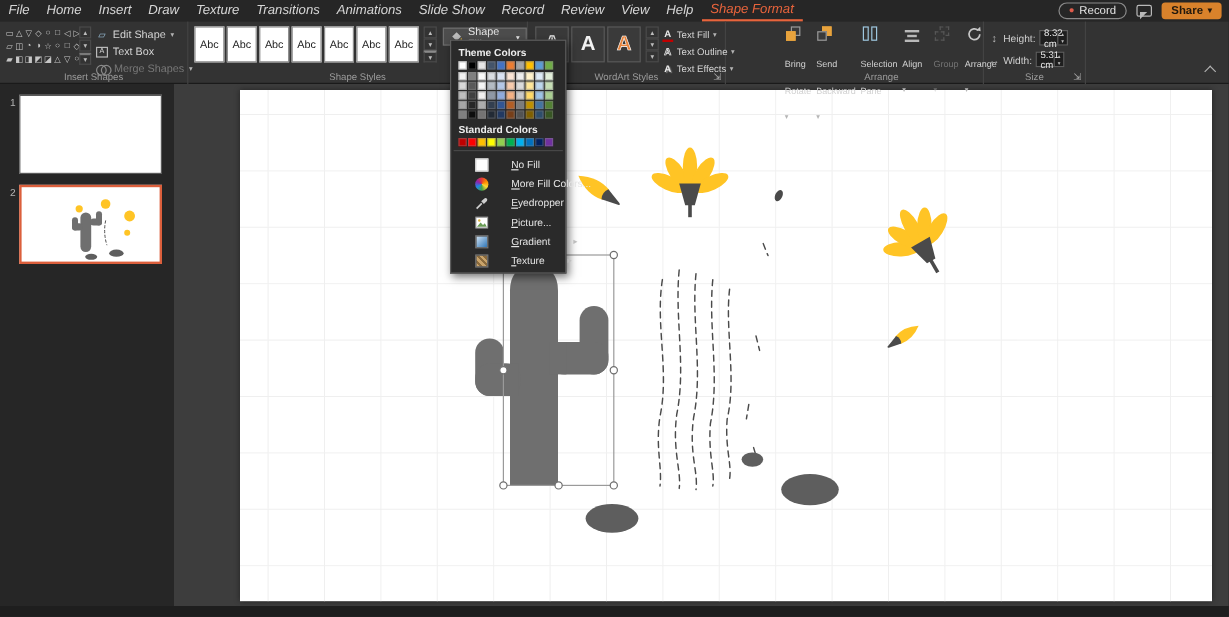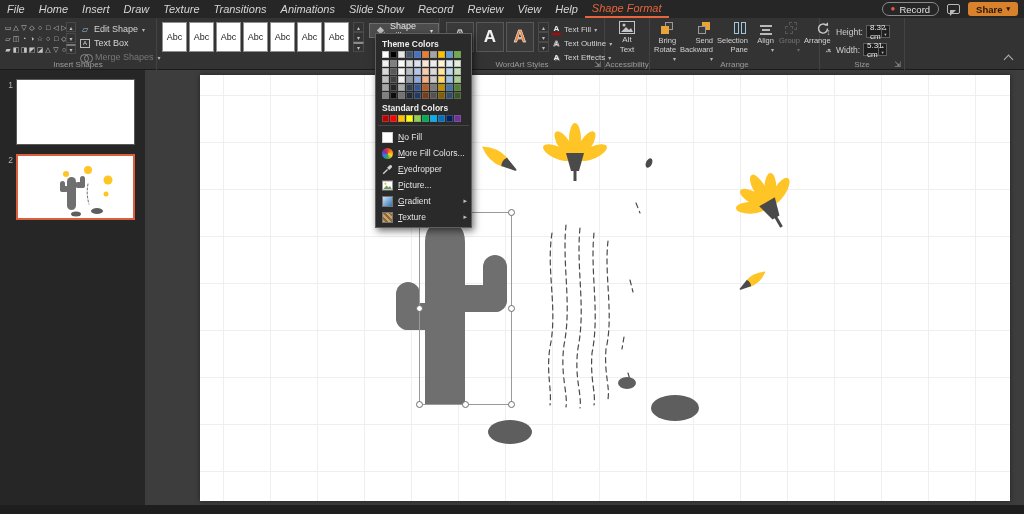--- a/index.html
+++ b/index.html
@@ -82,21 +82,21 @@
 .tico-outline{color:transparent;-webkit-text-stroke:0.6px #ececec;}
 .tico-effects{color:#ececec;text-shadow:1px 1px 1px #8a8a8a;}
 
 .g-access{left:605px;width:45px;}
 .alt-btn{position:absolute;left:0;top:3px;width:100%;display:flex;flex-direction:column;
   align-items:center;gap:1px;font-size:8px;color:#d4d4d4;line-height:9px;}
 .alt-ico{width:16px;height:13px;}
 
 .g-arrange{left:650px;width:170px;}
 .arr-row{position:absolute;left:2px;top:3px;display:flex;}
-.arr-btn{display:flex;flex-direction:column;align-items:flex-end;gap:1px;font-size:7.5px;
+.arr-btn{display:flex;flex-direction:column;align-items:flex-start;gap:14px;font-size:7.5px;
   line-height:8px;color:#d2d2d2;padding:0 2px;min-width:26px;}
 .arr-btn.disabled{opacity:.4;}
 .arr-ico{width:16px;height:15px;position:relative;flex:none;}
 .sq{position:absolute;width:8px;height:8px;border:1px solid #9a9a9a;background:#3a3a3a;}
 .sq.front{background:var(--arrange-orange);border-color:var(--arrange-orange);}
 .ico-bring .sq.b{left:5px;top:1px;} .ico-bring .sq.front{left:1px;top:5px;}
 .ico-send .sq.front{left:5px;top:1px;} .ico-send .sq.b{left:1px;top:5px;background:#3a3a3a;}
 .ico-selpane{display:flex;gap:2px;padding-top:1px;justify-content:center;}
 .ico-selpane i{display:block;width:5px;height:12px;border:1px solid #9ec7df;}
 .ico-align{display:flex;flex-direction:column;gap:2px;justify-content:center;padding-top:3px;align-items:center;}
@@ -118,21 +118,21 @@
 .collapse-chev{position:absolute;right:12px;bottom:6px;width:7px;height:7px;
   border-left:1.5px solid #b3b3b3;border-top:1.5px solid #b3b3b3;transform:rotate(45deg);}
 
 
 .fill-menu{position:absolute;left:375px;top:33px;width:97px;background:#2a2a2a;
   border:1px solid #5e5e5e;box-shadow:2px 3px 7px rgba(0,0,0,.55);z-index:60;padding:3px 0 2px;}
 .fm-head{font-size:8.5px;font-weight:bold;color:#ededed;padding:2px 6px 2px;}
 .swatch-grid{display:grid;grid-template-columns:repeat(10,7px);gap:1px;padding:0 6px;margin-bottom:2px;}
 .swatch{width:7px;height:7px;box-shadow:inset 0 0 0 1px rgba(130,130,130,.45);}
 .fm-sep{height:1px;background:#474747;margin:3px 2px;}
-.fm-item{display:flex;align-items:center;height:16px;padding:0 4px 0 6px;gap:5px;
+.fm-item{display:flex;align-items:center;height:16px;padding:0 4px 0 20px;gap:19px;
   color:#e4e4e4;font-size:8.5px;}
 .fm-item-label{display:inline-block;white-space:nowrap;}
 .fm-item-label::first-letter{text-decoration:underline;}
 .fm-sub{margin-left:auto;font-size:7px;color:#bdbdbd;}
 .fmi{width:11px;height:11px;flex:none;position:relative;}
 .fmi-no-fill{border:1px solid #cfcfcf;background:#fff;}
 .fmi-more-colors{border-radius:50%;
   background:conic-gradient(#e53935,#fb8c00,#fdd835,#43a047,#1e88e5,#8e24aa,#e53935);}
 .fmi-gradient{background:linear-gradient(135deg,#cfe2f3,#2e75b6);border:1px solid #777;}
 .fmi-texture{background:repeating-linear-gradient(45deg,#c9a36a 0 2px,#8a6a3c 2px 4px);border:1px solid #777;}
@@ -271,20 +271,21 @@
       </div>
       <div class="fill-btn">
         <svg class="bucket" viewBox="0 0 12 12">
           <path d="M2 6 L6 2 L10 6 L6 10 Z" fill="#bdbdbd"></path>
           <path d="M10.2 7 q1.6 2.2 0 3.2 q-1.6 -1 0 -3.2" fill="#e0b53e"></path>
         </svg>
         <span>Shape Fill</span>
         <span class="dd">▾</span>
       </div>
       <span class="launcher">⇲</span>
+      <div class="group-label">Shape Styles</div>
     </div>
 
     <div class="group g-wordart">
       <div class="wa-gallery">
           <div class="wa-box wa-a1">A</div>
           <div class="wa-box wa-a2">A</div>
           <div class="wa-box wa-a3">A</div>
         </div>
       <div class="wa-scroll">
         <span>▴</span>
@@ -305,32 +306,20 @@
           <div class="small-btn">
             <span class="tico tico-effects">A</span>
             <span>Text Effects</span>
             <span class="dd">▾</span>
           </div>
         </div>
       <span class="launcher">⇲</span>
       <div class="group-label">WordArt Styles</div>
     </div>
 
-    <div class="group g-access">
-      <div class="alt-btn">
-        <svg class="alt-ico" viewBox="0 0 16 13">
-          <rect x="0.5" y="0.5" width="15" height="12" fill="none" stroke="#c4c4c4"></rect>
-          <circle cx="5" cy="4" r="1.5" fill="#c4c4c4"></circle>
-          <path d="M2 11 L7 6 L10 9 L12 7 L14 11 Z" fill="#c4c4c4"></path>
-        </svg>
-        <span>Alt</span>
-        <span>Text</span>
-      </div>
-      <div class="group-label">Accessibility</div>
-    </div>
 
     <div class="group g-arrange">
       <div class="arr-row">
           <div class="arr-btn">
             <div class="arr-ico ico-bring">
               <i class="sq b"></i>
               <i class="sq front"></i>
             </div>
             <span>Bring</span>
             <span>Rotate</span>

